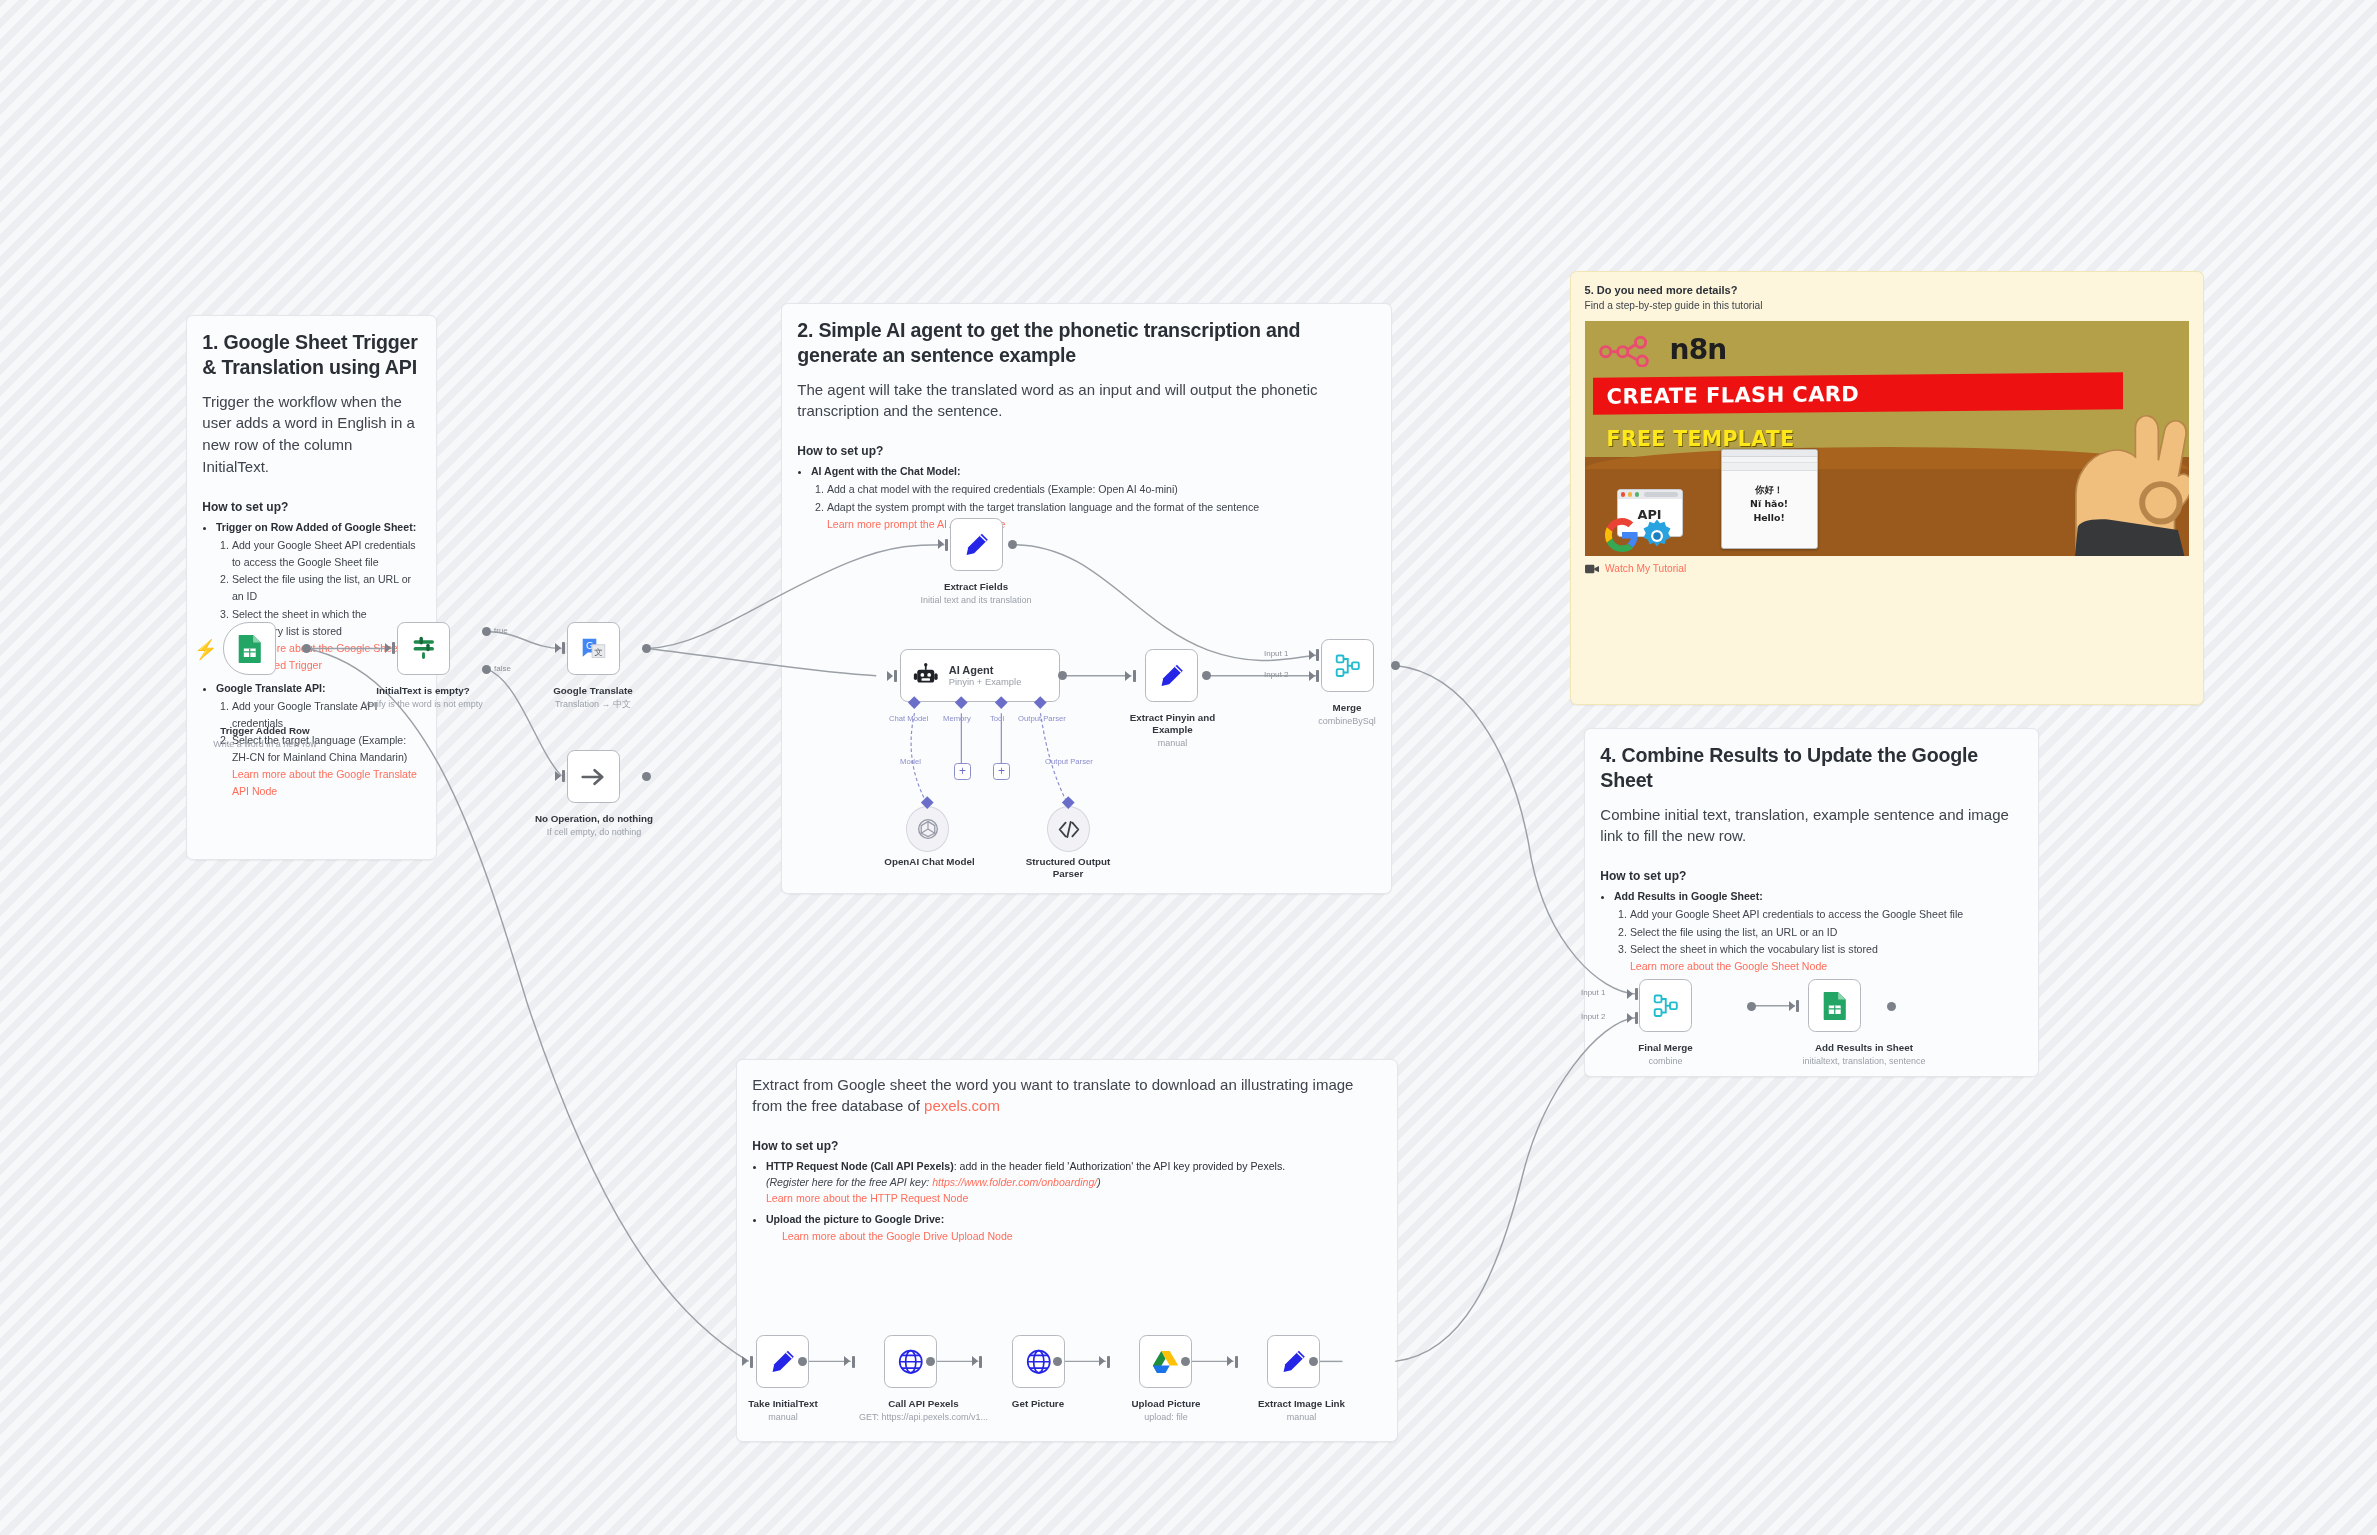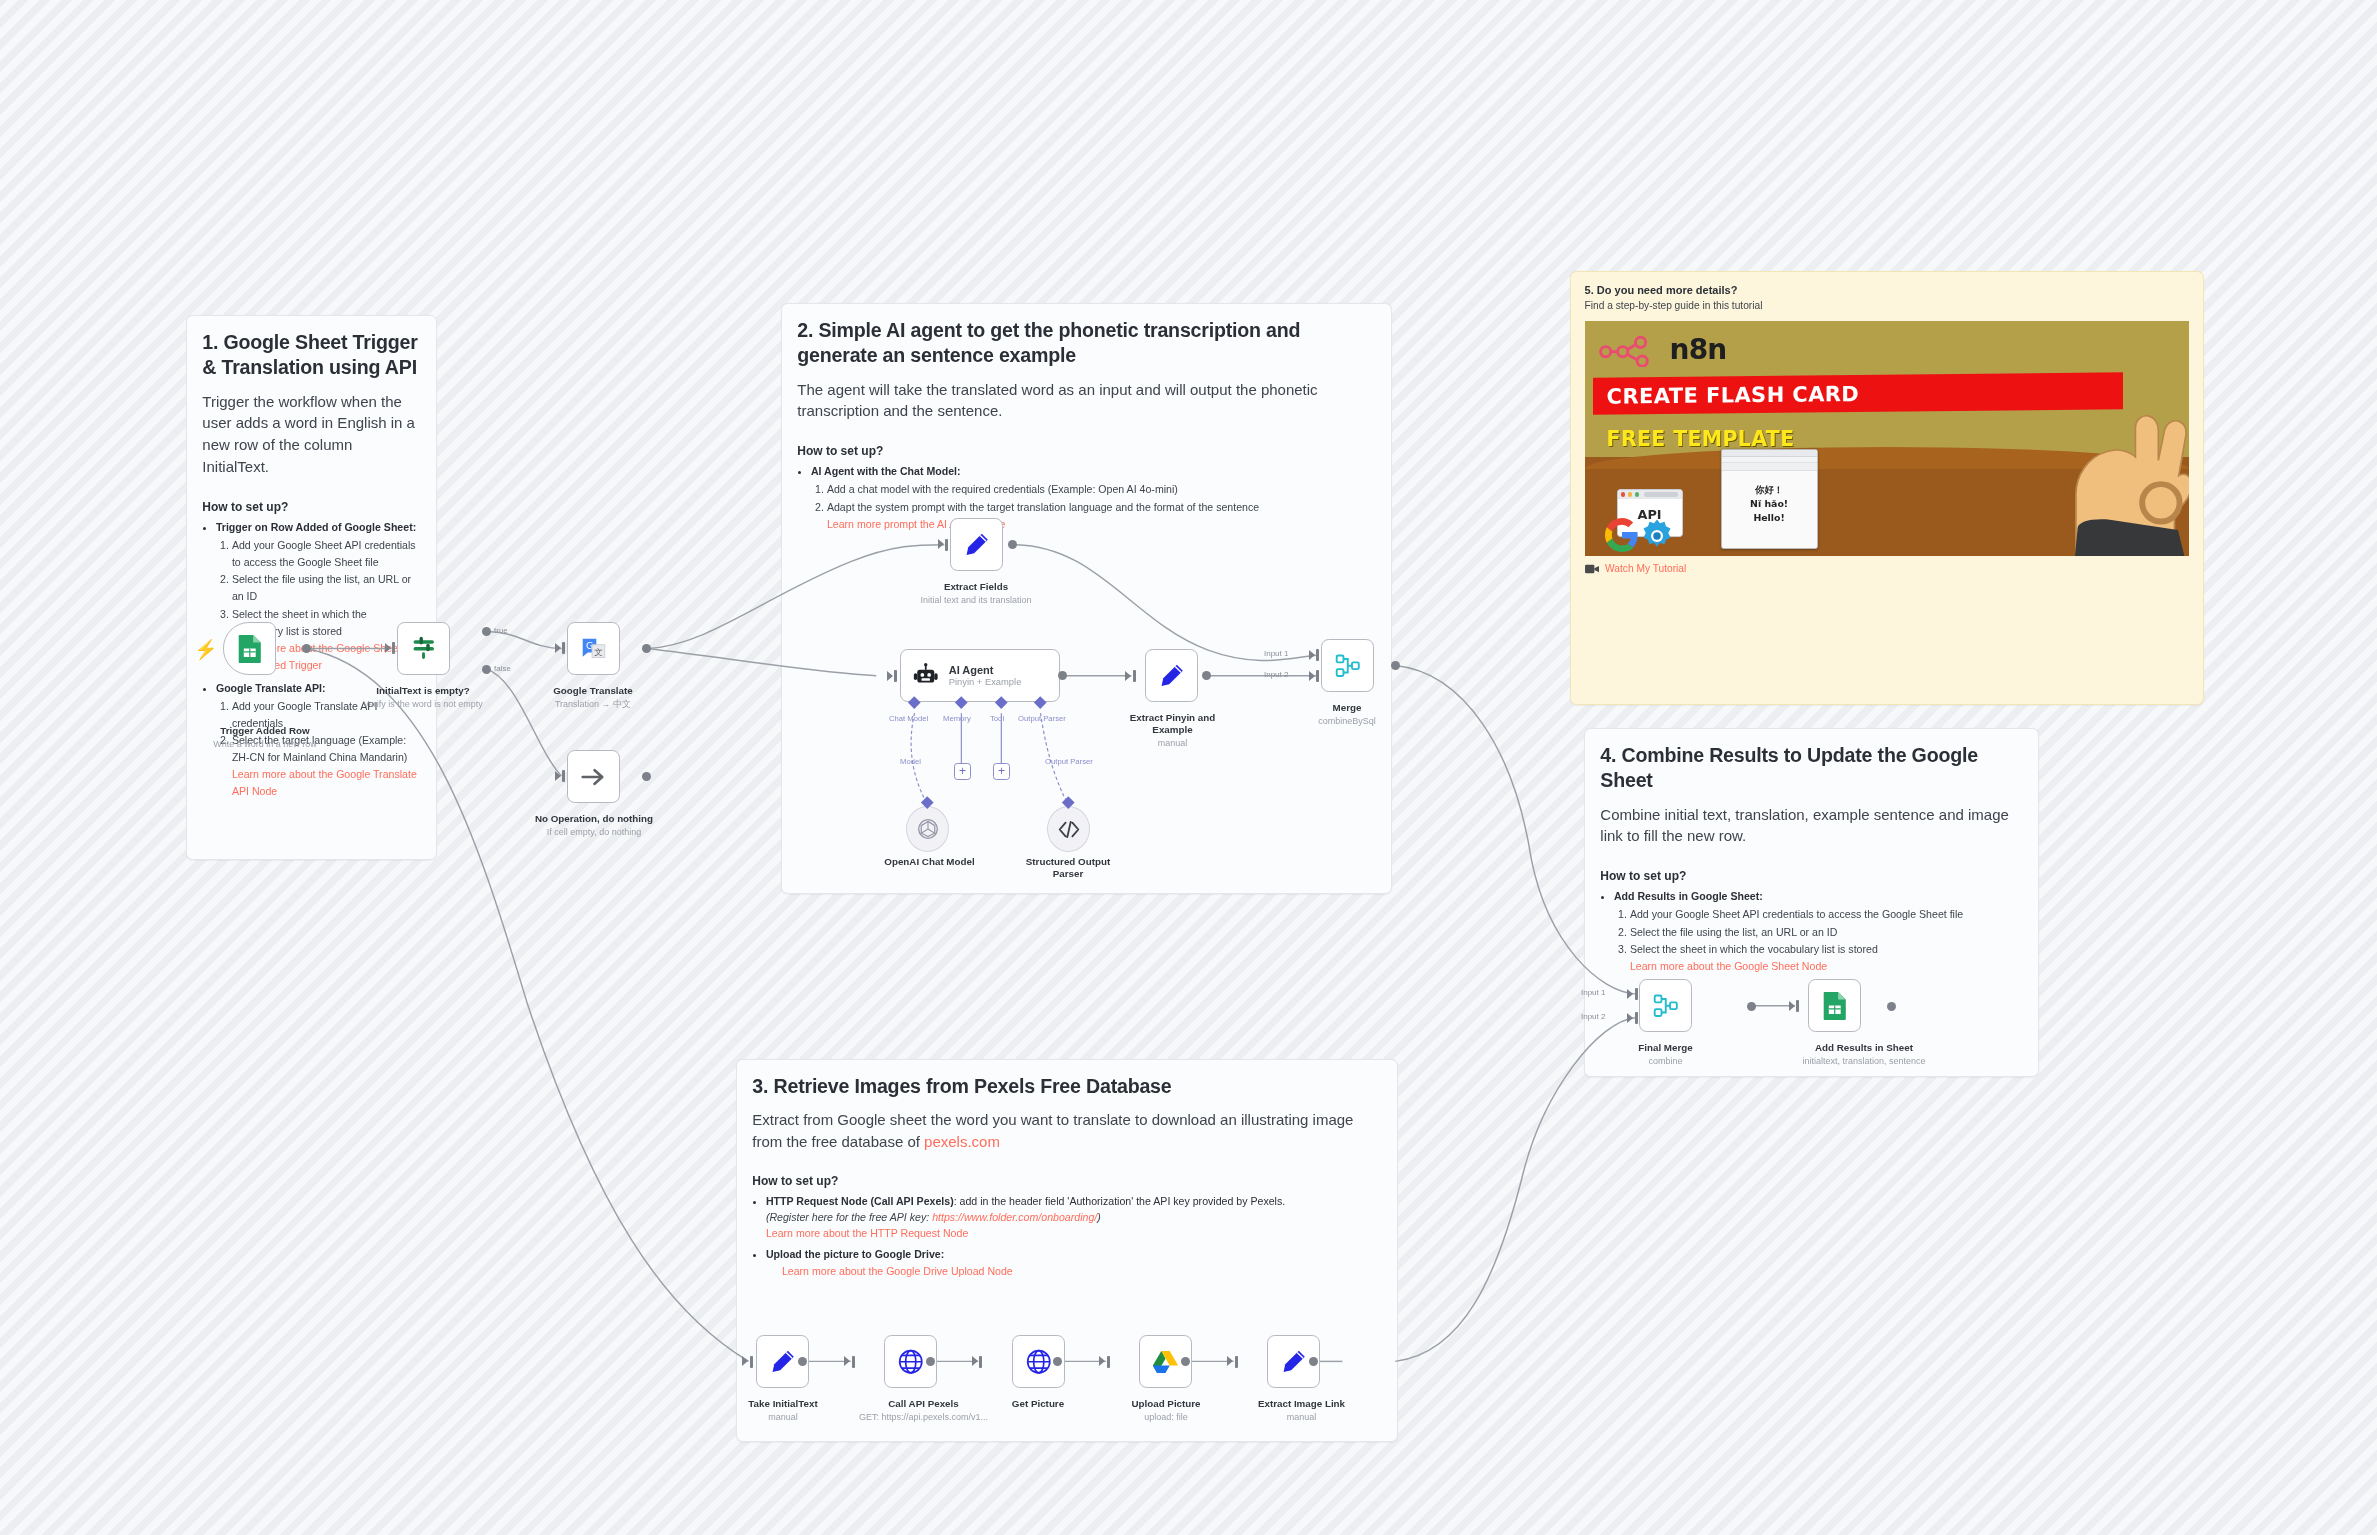--- a/index.html
+++ b/index.html
@@ -323,21 +323,20 @@
           <div class="note-link-row" style="margin-left:16px;">
             <a class="lnk" href="#">Learn more prompt the AI Agent Node</a>
           </div>
         </li>
       </ul>
     </div>
   </div>
 
   <div class="sticky" style="left:736px; top:1059px; width:662px; height:383px;">
     <div class="sticky-inner">
-      <div class="note-h1">3. Retrieve Images from Pexels Free Database</div>
       <div class="note-p">
         <span>Extract from Google sheet the word you want to translate to download an illustrating image from the free database of</span>
         <a class="lnk" href="#">pexels.com</a>
       </div>
       <div class="gap-lg"></div>
       <div class="note-h2">How to set up?</div>
       <ul class="bullets">
         <li>
           <span class="bl">HTTP Request Node (Call API Pexels)</span><span>: add in the header field 'Authorization' the API key provided by Pexels.</span>
           <div class="note-p ital" style="font-size:10.6px;">

